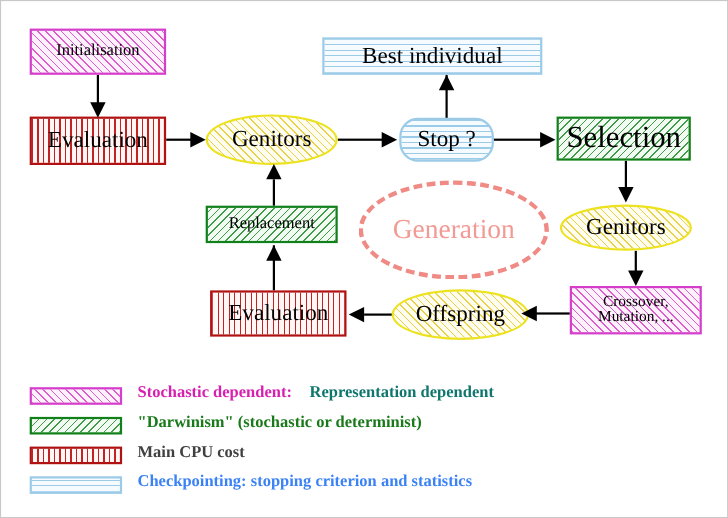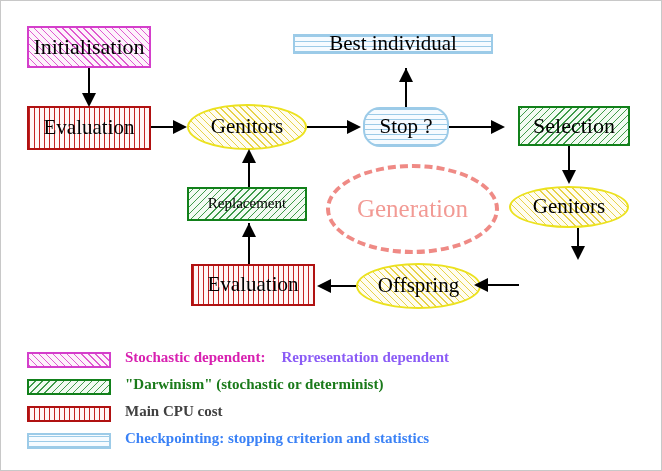--- a/index.html
+++ b/index.html
@@ -148,59 +148,63 @@
   .legend-text {
     position: absolute;
     left: 98px;
     top: 0;
     font-size: 15px;
     white-space: nowrap;
     font-family: "Liberation Serif", "DejaVu Serif", serif;
     font-weight: bold;
   }
   .lt-magenta { color: #d820b0; }
-  .lt-gold    { color: #8b5cf6; }
+  .lt-gold    { color: #0f766e; }
   .lt-green   { color: #1a7a1a; }
   .lt-red     { color: #404040; }
   .lt-blue    { color: #3b82f6; }
   .legend-text .part2 { margin-left: 16px; }
 </style>
 </head>
 <body>
 
 <div id="canvas">
 
-  <div class="node hatch-magenta" style="left:26px; top:25px; width:124px; height:42px; font-size:22px;">
+  <div class="node hatch-magenta" style="left:26px; top:25px; width:124px; height:42px; font-size:15px;">
     <span class="label">Initialisation</span>
   </div>
 
   <div class="node hatch-red" style="left:26px; top:105px; width:124px; height:44px; font-size:21px;">
     <span class="label">Evaluation</span>
   </div>
 
   <div class="node hatch-yellow ellipse" style="left:186px; top:103px; width:120px; height:46px; font-size:21px;">
     <span class="label">Genitors</span>
   </div>
 
-  <div class="node hatch-blue" style="left:292px; top:33px; width:200px; height:20px; font-size:21px;">
+  <div class="node hatch-blue" style="left:292px; top:33px; width:200px; height:34px; font-size:21px;">
     <span class="label">Best individual</span>
   </div>
 
   <div class="node hatch-blue rounded" style="left:362px; top:106px; width:86px; height:40px; font-size:21px;">
     <span class="label">Stop ?</span>
   </div>
 
-  <div class="node hatch-green" style="left:505px; top:105px; width:112px; height:40px; font-size:22px;margin-left:12px;">
+  <div class="node hatch-green" style="left:505px; top:105px; width:122px; height:40px; font-size:28px;">
     <span class="label">Selection</span>
   </div>
 
   <div class="node hatch-yellow ellipse" style="left:508px; top:185px; width:120px; height:42px; font-size:21px;">
     <span class="label">Genitors</span>
   </div>
 
+  <div class="node hatch-magenta" style="left:517px; top:259px; width:120px; height:44px; font-size:14px;">
+    <span class="label">Crossover,
+Mutation, ...</span>
+  </div>
 
   <div class="node hatch-yellow ellipse" style="left:355px; top:262px; width:125px; height:46px; font-size:21px;">
     <span class="label">Offspring</span>
   </div>
 
   <div class="node hatch-red" style="left:190px; top:263px; width:124px; height:42px; font-size:21px;">
     <span class="label">Evaluation</span>
   </div>
 
   <div class="node hatch-green" style="left:186px; top:186px; width:120px; height:34px; font-size:15px;justify-content:center;">

